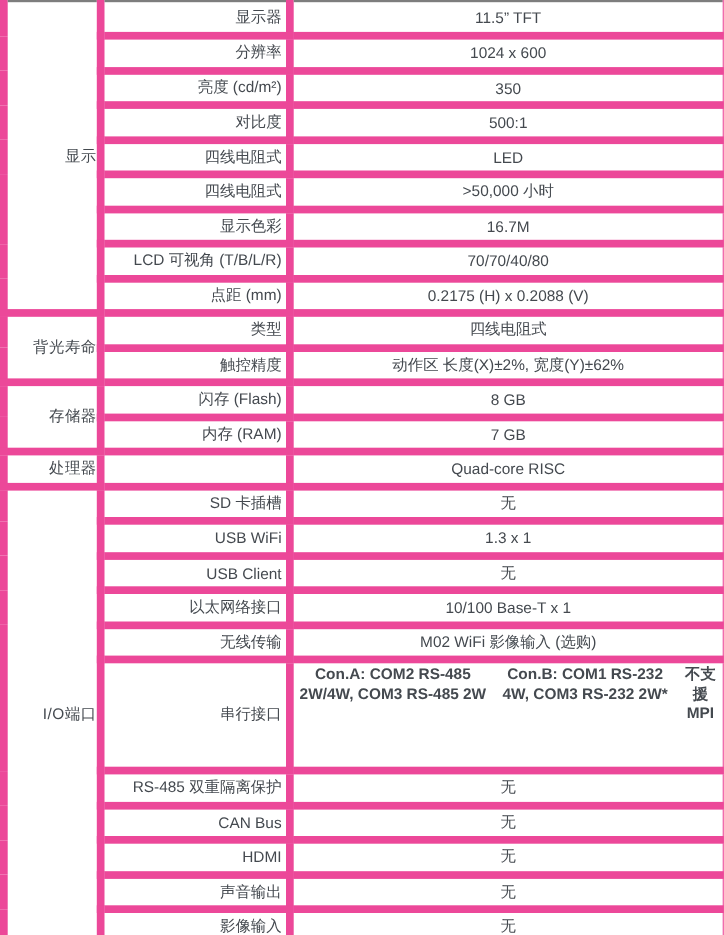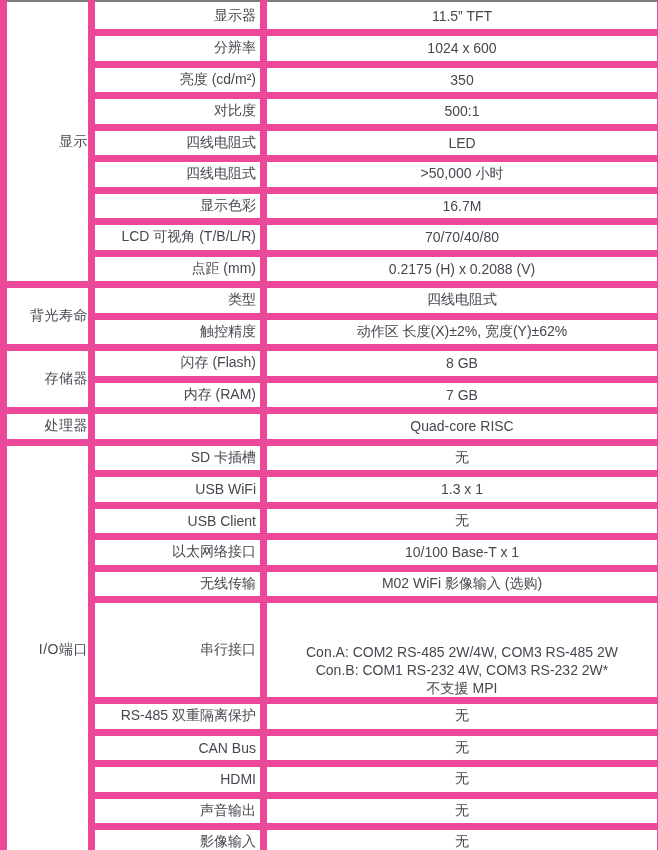--- a/index.html
+++ b/index.html
@@ -44,23 +44,24 @@
     padding-right: 4px;
     margin-left: 26px;
   }
   td.value-cell {
     text-align: center;
   }
   tr.unit-row { height: 31.5px; }
   tr.triple-row { height: 94.5px; }
   td.value-cell .multiline {
     display: flex;
-    flex-direction: column;
-    justify-content: flex-end;
+    flex-direction: row;
+    justify-content: center;
     height: 94px;
+    font-weight: bold;
   }
   td.value-cell .multiline > div {
     line-height: 18px;
   }
 </style>
 </head>
 <body>
 
 <table class="spec-table">
   <colgroup>

